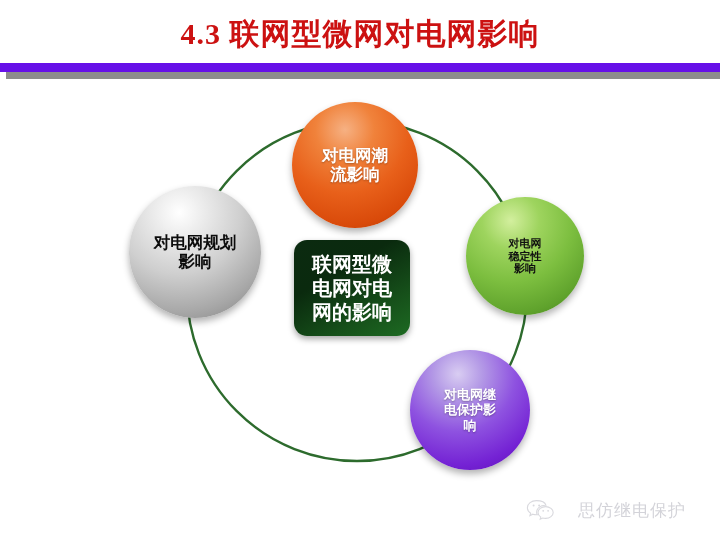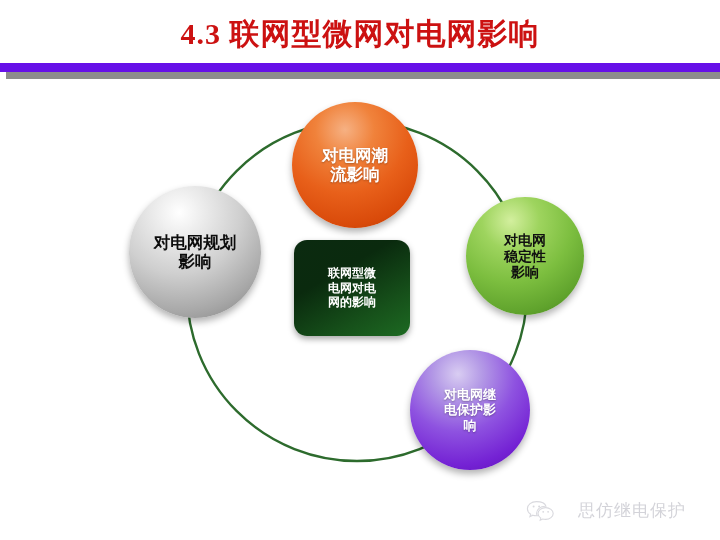--- a/index.html
+++ b/index.html
@@ -101,21 +101,21 @@
   }
 
   
   #node-stability {
     left: 466px; top: 115px;
     width: 118px; height: 118px;
     background:
       radial-gradient(circle at 38% 20%, #d3ef9e 0%, #9ed45e 24%, #7cbe3f 52%, #5fa22c 78%, #3f7a18 100%);
     box-shadow: 0 4px 7px rgba(0,0,0,0.30);
     color: #101010;
-    font-size: 14px;
+    font-size: 11px;
     text-align: center;
   }
 
   
   #node-relay-protection {
     left: 410px; top: 268px;
     width: 120px; height: 120px;
     background:
       radial-gradient(circle at 40% 20%, #d9cdf2 0%, #b49ae6 20%, #8e52e0 48%, #7422d4 76%, #5a0fae 100%);
     box-shadow: 0 4px 7px rgba(0,0,0,0.30);
@@ -154,34 +154,34 @@
     border-radius: 13px;
     background:
       linear-gradient(150deg, #0b2a10 0%, #0a2a0e 35%, #16501a 72%, #1d6a22 100%);
     box-shadow: 0 3px 6px rgba(0,0,0,0.35);
     display: flex;
     align-items: center;
     justify-content: center;
     text-align: center;
     color: #ffffff;
     font-weight: bold;
-    font-size: 12px;
+    font-size: 20px;
     line-height: 1.2;
     box-sizing: border-box;
     padding: 4px;
   }
   #node-center .lbl { white-space: pre-line; display: block; }
 
   
   #watermark {
     position: absolute;
     right: 34px;
     bottom: 18px;
     display: flex;
-    align-items: flex-end;
+    align-items: flex-start;
     gap: 22px;
     opacity: 0.62;
   }
   #watermark .wm-text {
     font-size: 17px;
     color: #b9b9c2;
     letter-spacing: 1px;
     font-family: "Liberation Serif", "DejaVu Serif", serif;
   }
   #wechat-icon { display: block; }

